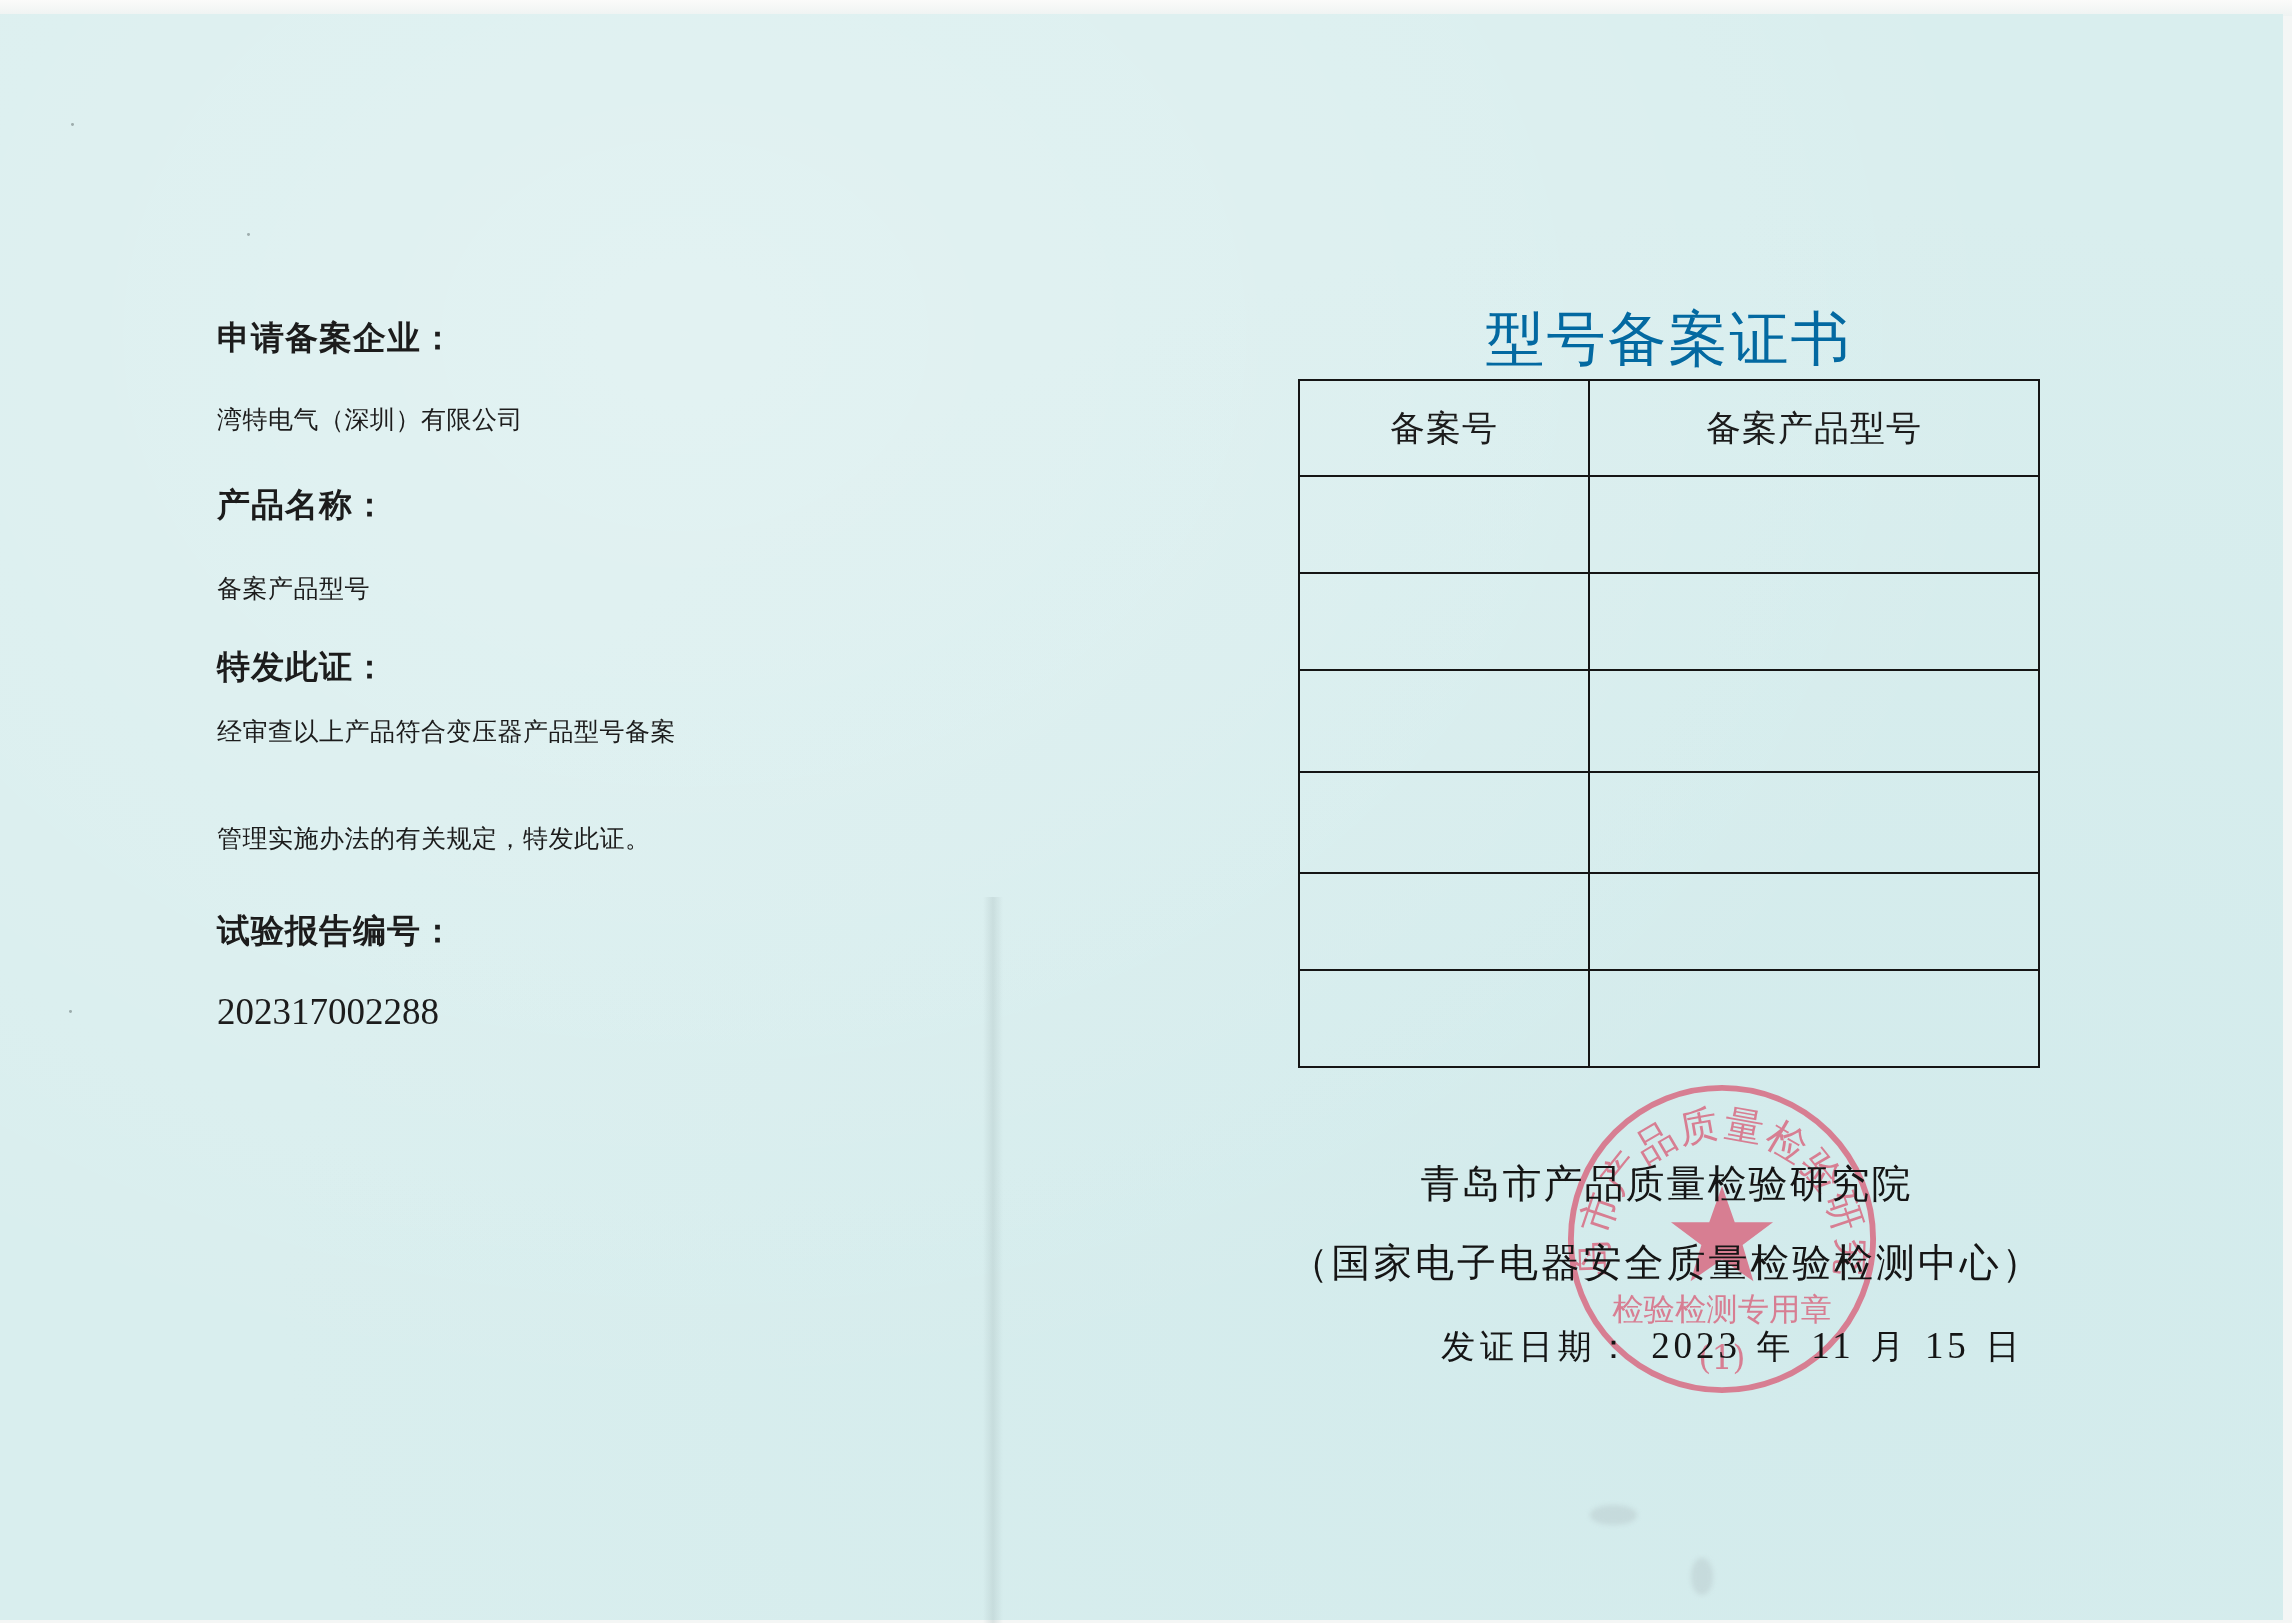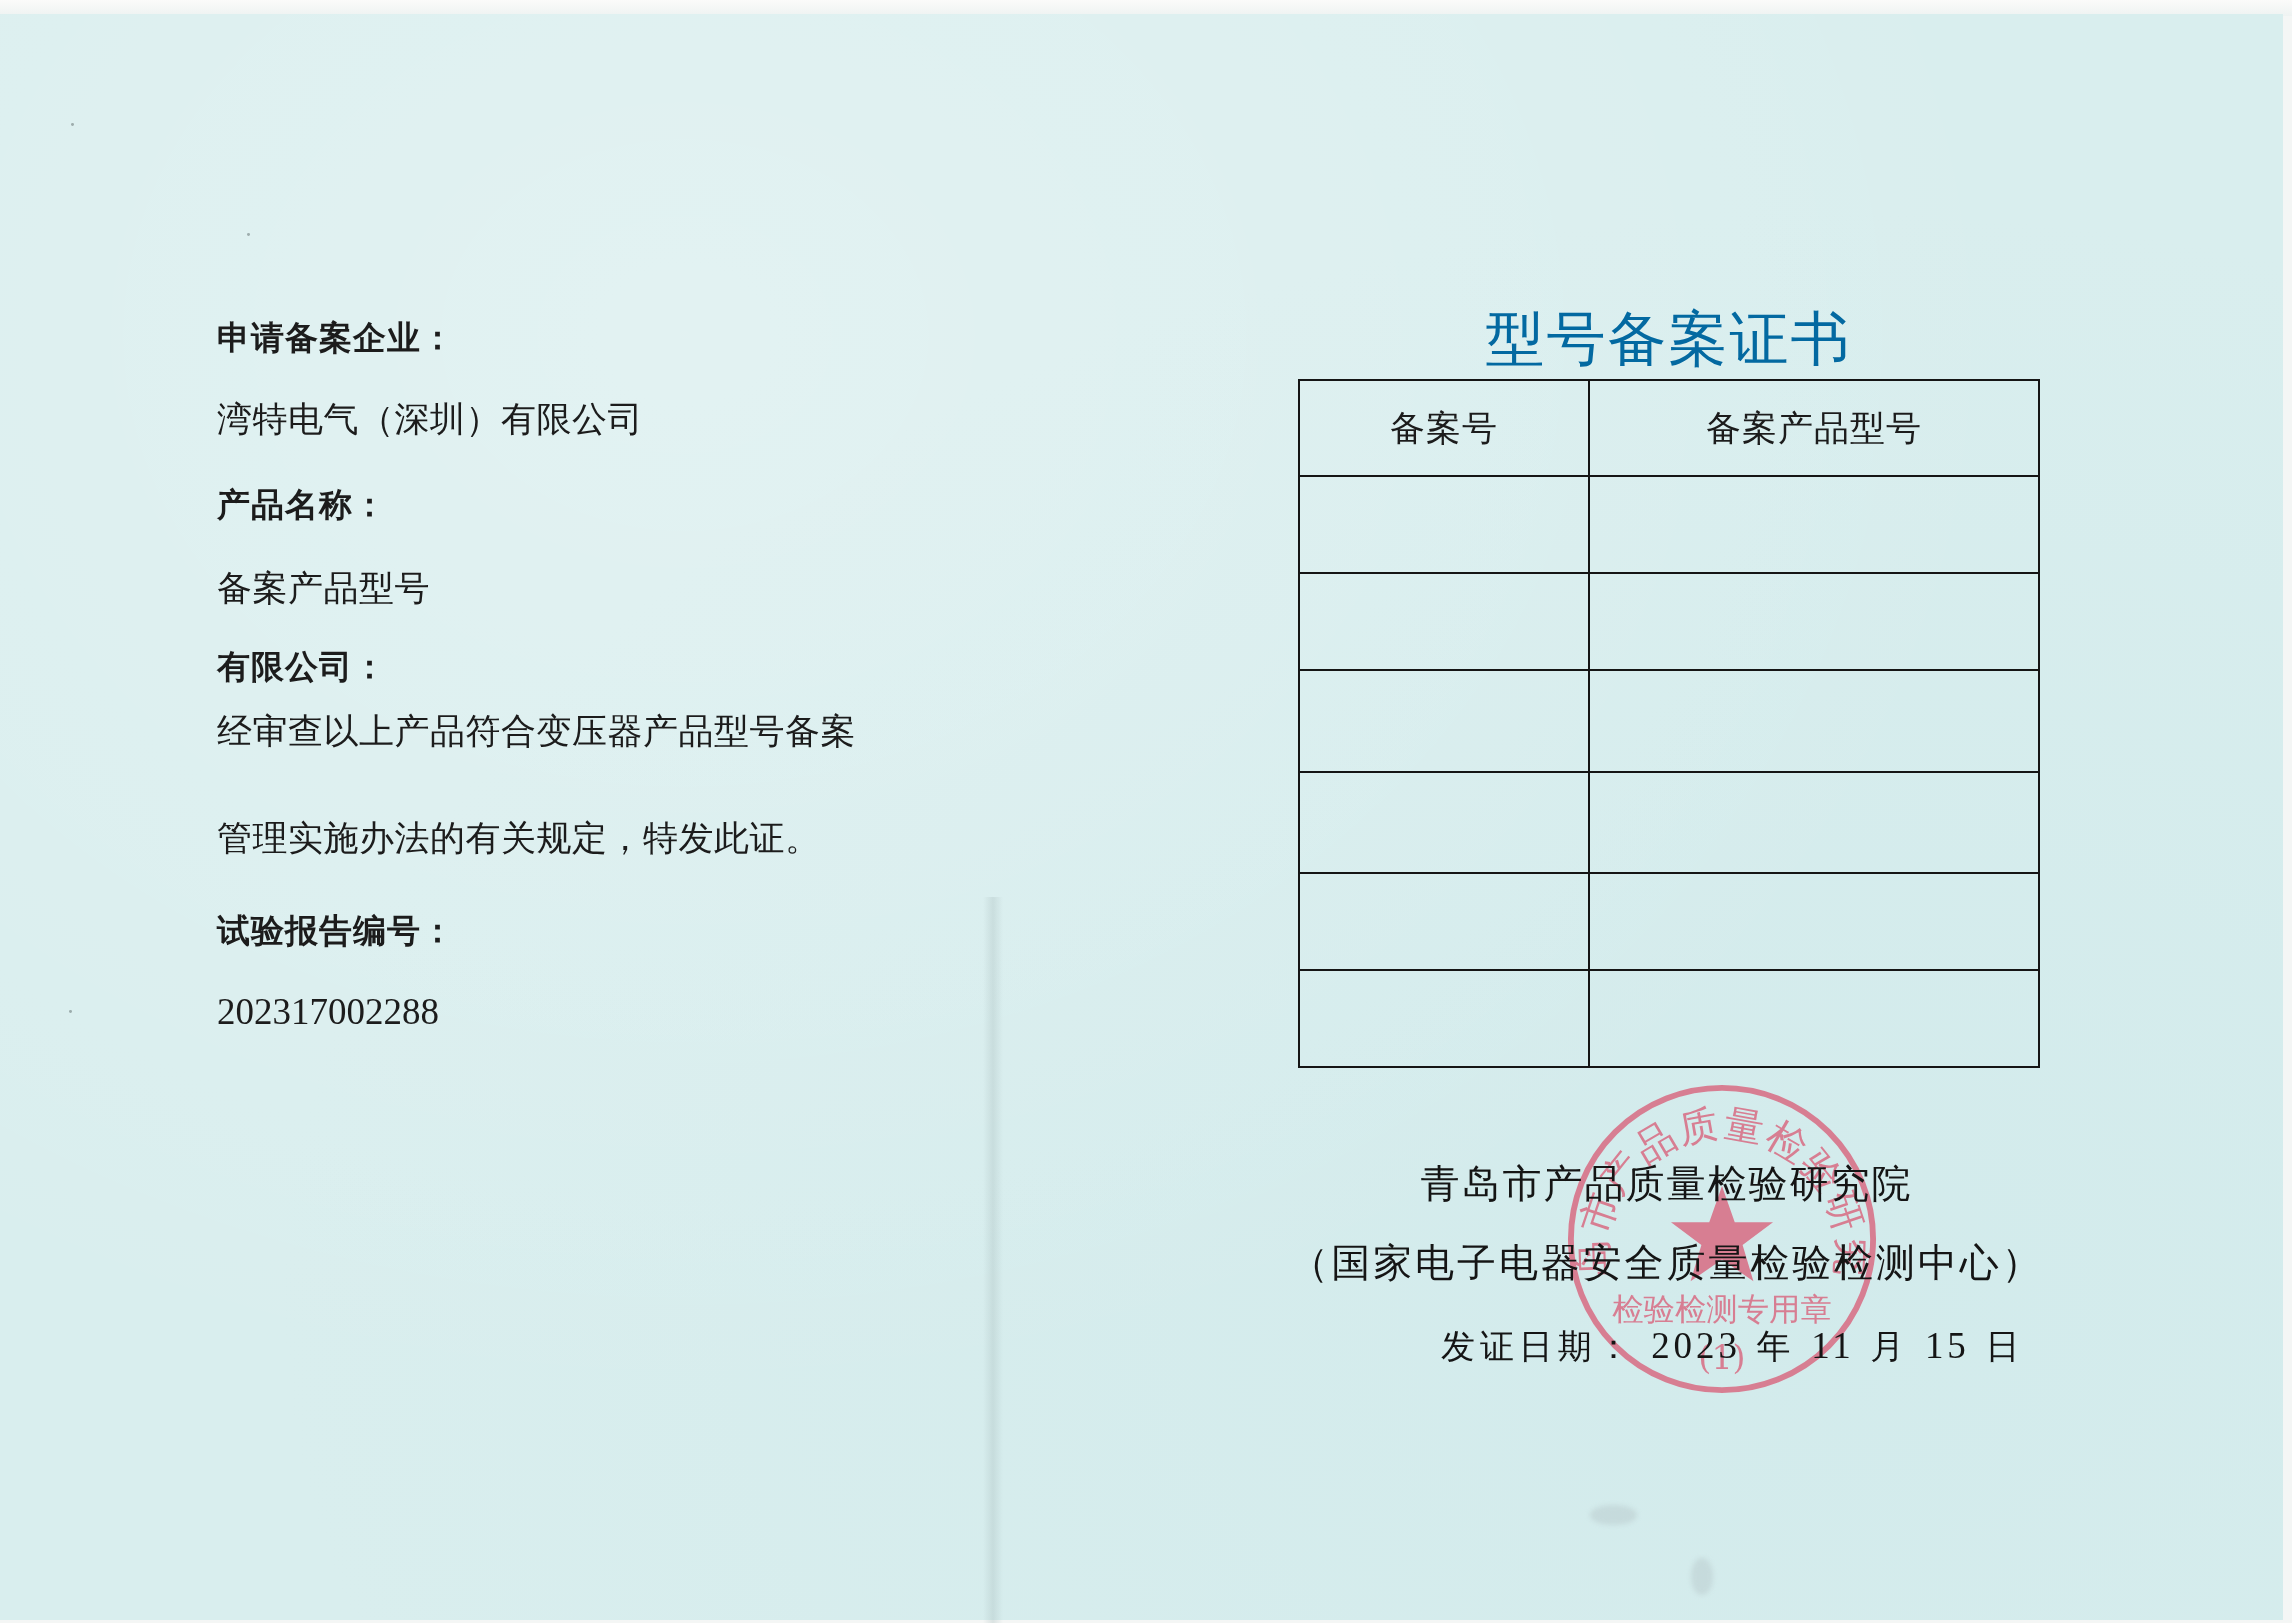--- a/index.html
+++ b/index.html
@@ -26,21 +26,21 @@
   }
   .smudge {
     position: absolute; border-radius: 50%;
     background: rgba(150,160,165,0.22); filter: blur(2.9px);
   }
   .speck { position: absolute; width: 2.9px; height: 2.9px; border-radius: 50%; background: rgba(80,90,90,0.45); }
 
   
   .left-line {
     position: absolute; left: 217px; height: 43px; line-height: 43px;
-    font-size: 35px; white-space: nowrap; letter-spacing: 0.5px;
+    font-size: 25px; white-space: nowrap; letter-spacing: 0.5px;
   }
   .label {
     font-family: "DejaVu Sans", "Liberation Sans", sans-serif; font-weight: bold;
     font-size: 33px; letter-spacing: 1px;
   }
   .value { font-family: "DejaVu Serif", "Liberation Serif", serif; }
   .num { font-family: "Liberation Serif", "DejaVu Serif", serif; font-size: 37px; letter-spacing: 0; }
 
   
   .title {
@@ -90,21 +90,21 @@
 <div class="smudge" style="left:1691px;top:1558px;width:21.6px;height:37px;"></div>
 <div class="speck" style="left:71px;top:123px;"></div>
 <div class="speck" style="left:247px;top:233px;"></div>
 <div class="speck" style="left:69px;top:1010px;"></div>
 
 <div>
   <div class="left-line label" style="top:316px;">申请备案企业：</div>
   <div class="left-line value" style="top:398px;">湾特电气（深圳）有限公司</div>
   <div class="left-line label" style="top:483px;">产品名称：</div>
   <div class="left-line value" style="top:567px;">备案产品型号</div>
-  <div class="left-line label" style="top:645px;">有限公司：</div>
+  <div class="left-line label" style="top:645px;">特发此证：</div>
   <div class="left-line value" style="top:710px;">经审查以上产品符合变压器产品型号备案</div>
   <div class="left-line value" style="top:817px;">管理实施办法的有关规定，特发此证。</div>
   <div class="left-line label" style="top:909px;">试验报告编号：</div>
   <div class="left-line num" style="top:990px;">202317002288</div>
 </div>
 
 <div class="title">型号备案证书</div>
 
 <table class="reg">
   <colgroup>

